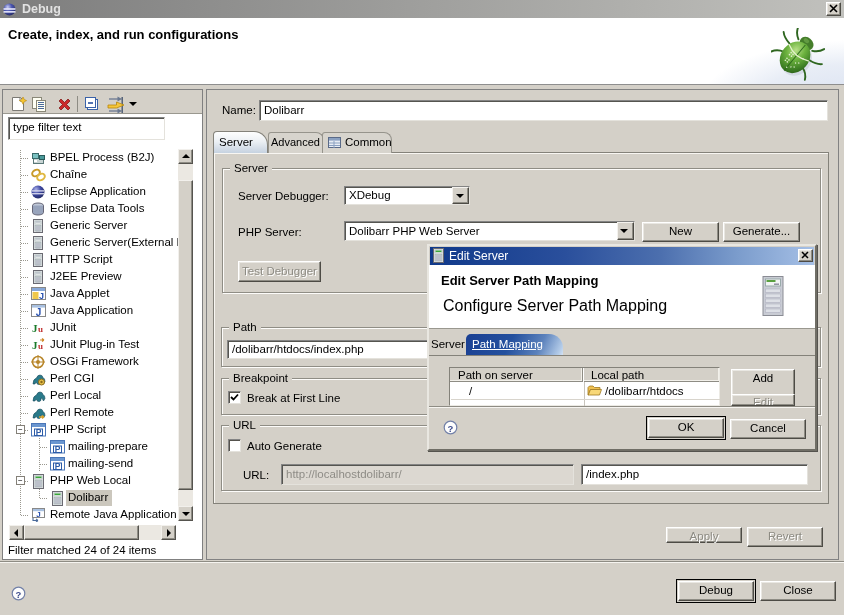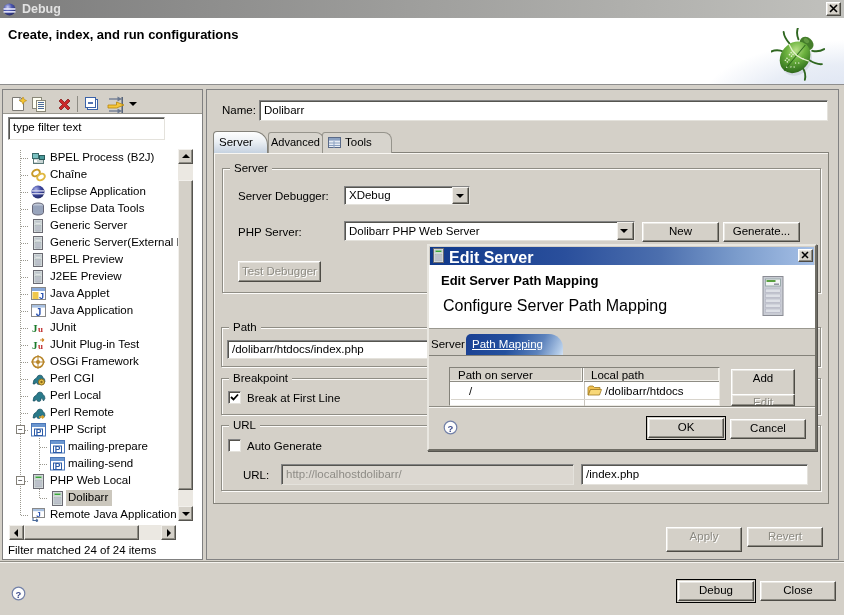--- a/index.html
+++ b/index.html
@@ -187,21 +187,21 @@
 <div class="doth" style="left:21px;top:260px;width:8px"></div>
 <svg class="a" style="left:33px;top:253px" width="10" height="14" viewBox="0 0 10 14">
     <rect x="0.5" y="0.5" width="9" height="13" fill="#e2e4e6" stroke="#6a6a72"></rect>
     <rect x="2" y="2" width="6" height="3" fill="#f6f8f8" stroke="#9aa" stroke-width="0.5"></rect>
     <rect x="2.5" y="2.5" width="5" height="1" fill="#9aa4b0"></rect>
     <rect x="2" y="6.5" width="6" height="5.5" fill="#c8ccd4" stroke="#9aa" stroke-width="0.5"></rect>
     <line x1="3" y1="8" x2="7" y2="8" stroke="#aab0bc" stroke-width="0.8"></line>
     <line x1="3" y1="10" x2="7" y2="10" stroke="#aab0bc" stroke-width="0.8"></line>
     <line x1="3" y1="12" x2="7" y2="12" stroke="#aab0bc" stroke-width="0.8"></line>
   </svg>
-<div class="trow" style="left:50px;top:253px">BPEL Preview</div>
+<div class="trow" style="left:50px;top:253px">HTTP Script</div>
 <div class="doth" style="left:21px;top:277px;width:8px"></div>
 <svg class="a" style="left:33px;top:270px" width="10" height="14" viewBox="0 0 10 14">
     <rect x="0.5" y="0.5" width="9" height="13" fill="#e2e4e6" stroke="#6a6a72"></rect>
     <rect x="2" y="2" width="6" height="3" fill="#f6f8f8" stroke="#9aa" stroke-width="0.5"></rect>
     <rect x="2.5" y="2.5" width="5" height="1" fill="#9aa4b0"></rect>
     <rect x="2" y="6.5" width="6" height="5.5" fill="#c8ccd4" stroke="#9aa" stroke-width="0.5"></rect>
     <line x1="3" y1="8" x2="7" y2="8" stroke="#aab0bc" stroke-width="0.8"></line>
     <line x1="3" y1="10" x2="7" y2="10" stroke="#aab0bc" stroke-width="0.8"></line>
     <line x1="3" y1="12" x2="7" y2="12" stroke="#aab0bc" stroke-width="0.8"></line>
   </svg>
@@ -341,21 +341,21 @@
 <div class="a" style="left:268px;top:132px;width:56px;height:21px;background:#d7d4cd;border:1px solid #96948c;border-bottom:none;border-radius:3px 8px 0 0"></div>
 <div class="lbl" style="left:271px;top:136px;font-size:11px">Advanced</div>
 <div class="a" style="left:322px;top:132px;width:70px;height:21px;background:#d7d4cd;border:1px solid #96948c;border-bottom:none;border-radius:3px 8px 0 0"></div>
 <svg class="a" style="left:328px;top:137px" width="13" height="11" viewBox="0 0 13 11">
     <rect x="0.5" y="0.5" width="12" height="10" fill="#e8edf4" stroke="#5a6a88"></rect>
     <rect x="1" y="1" width="11" height="2.6" fill="#8aa0c0"></rect>
     <line x1="1" y1="6" x2="12" y2="6" stroke="#8aa0c0"></line>
     <line x1="1" y1="8.5" x2="12" y2="8.5" stroke="#8aa0c0"></line>
     <line x1="6" y1="4" x2="6" y2="11" stroke="#8aa0c0"></line>
   </svg>
-<div class="lbl" style="left:345px;top:136px">Tools</div>
+<div class="lbl" style="left:345px;top:136px">Common</div>
 <div class="grp" style="left:222px;top:168px;width:599px;height:125px">
     <span class="glab">Server</span>
   </div>
 <div class="lbl" style="left:238px;top:190px">Server Debugger:</div>
 <div class="fld combo" style="left:344px;top:186px;width:126px;height:19px">
     <span style="top:2px">XDebug</span>
     <span class="cbtn" style="left:auto"></span>
   </div>
 <div class="arr" style="left:456px;top:194px;border-left:4px solid transparent;border-right:4px solid transparent;border-top:4px solid #000"></div>
 <div class="lbl" style="left:238px;top:226px">PHP Server:</div>
@@ -386,42 +386,42 @@
   </div>
 <div class="cb" style="left:228px;top:439px"></div>
 <div class="lbl" style="left:247px;top:440px">Auto Generate</div>
 <div class="lbl" style="left:243px;top:469px">URL:</div>
 <div class="fld" style="left:281px;top:464px;width:293px;height:21px;background:#dcd8d1">
     <span style="top:3px;color:#8e8c86">http://localhostdolibarr/</span>
   </div>
 <div class="fld" style="left:581px;top:464px;width:227px;height:21px">
     <span style="top:3px">/index.php</span>
   </div>
-<div class="btn dis" style="left:666px;top:527px;width:76px;height:25px">Apply</div>
+<div class="btn dis" style="left:666px;top:527px;width:76px;height:16px">Apply</div>
 <div class="btn dis" style="left:747px;top:527px;width:76px;height:20px">Revert</div>
 <div class="a" style="left:0;top:561px;width:844px;height:2px;border-top:1px solid #8e8c84;border-bottom:1px solid #f6f4f0"></div>
 <svg class="a" style="left:11px;top:586px" width="15" height="15" viewBox="0 0 15 15">
     <circle cx="7.5" cy="7.5" r="6.3" fill="#fdfdfd" stroke="#7280a8" stroke-width="1.2"></circle>
     <text x="7.5" y="11.5" font-size="9.5" font-weight="bold" fill="#3a4a8c" text-anchor="middle">?</text>
   </svg>
 <div class="a" style="left:676px;top:579px;width:80px;height:24px;border:1px solid #000;background:#d4d0c8"></div>
 <div class="btn" style="left:678px;top:581px;width:76px;height:20px">Debug</div>
 <div class="btn" style="left:760px;top:581px;width:76px;height:20px">Close</div>
 <div class="a" style="left:427px;top:244px;width:390px;height:207px;background:#d4d0c8;border:2px solid;border-color:#e9e7e1 #706e66 #706e66 #e9e7e1;box-shadow:1px 1px 0 #55534e"></div>
 <div class="a" style="left:430px;top:247px;width:384px;height:18px;background:linear-gradient(to right,#10398a 0%,#2a4f9c 35%,#4c6fae 60%,#7b9ccc 80%,#a6c0e6 100%)"></div>
 <svg class="a" style="left:433px;top:248px" width="11" height="15" viewBox="0 0 11 15">
     <rect x="0.5" y="0.5" width="10" height="14" fill="#e2e4e6" stroke="#6a6a72"></rect>
     <rect x="2" y="2" width="7" height="3" fill="#f6f8f8" stroke="#9aa" stroke-width="0.5"></rect>
     <rect x="2.5" y="2.5" width="6" height="1.6" fill="#3aa63a"></rect>
     <rect x="2" y="6.5" width="7" height="6.5" fill="#c8ccd4" stroke="#9aa" stroke-width="0.5"></rect>
     <line x1="3" y1="8" x2="8" y2="8" stroke="#aab0bc" stroke-width="0.8"></line>
     <line x1="3" y1="10" x2="8" y2="10" stroke="#aab0bc" stroke-width="0.8"></line>
     <line x1="3" y1="12" x2="8" y2="12" stroke="#aab0bc" stroke-width="0.8"></line>
   </svg>
-<div class="a" style="left:449px;top:249px;font-size:16px;font-weight:bold;color:#fff">Edit Server</div>
+<div class="a" style="left:449px;top:249px;font-size:12px;font-weight:normal;color:#fff">Edit Server</div>
 <div class="btn" style="left:798px;top:249px;width:15px;height:13px"></div>
 <svg class="a" style="left:801px;top:251px" width="8" height="8" viewBox="0 0 8 8">
     <path d="M1 1 L7 7 M7 1 L1 7" stroke="#000" stroke-width="1.5"></path>
   </svg>
 <div class="a" style="left:429px;top:265px;width:386px;height:64px;background:#fff;border-bottom:1px solid #9a988f"></div>
 <div class="a" style="left:441px;top:273px;font-size:13px;font-weight:bold">Edit Server Path Mapping</div>
 <div class="lbl" style="left:443px;top:297px;font-size:16px">Configure Server Path Mapping</div>
 <svg class="a" style="left:762px;top:276px" width="22" height="40" viewBox="0 0 22 40">
     <rect x="1" y="0.5" width="20" height="39" fill="#c9ccd4" stroke="#8a8c94"></rect>
     <rect x="3.5" y="3" width="15" height="7" fill="#f2f4f4" stroke="#9aa"></rect>

